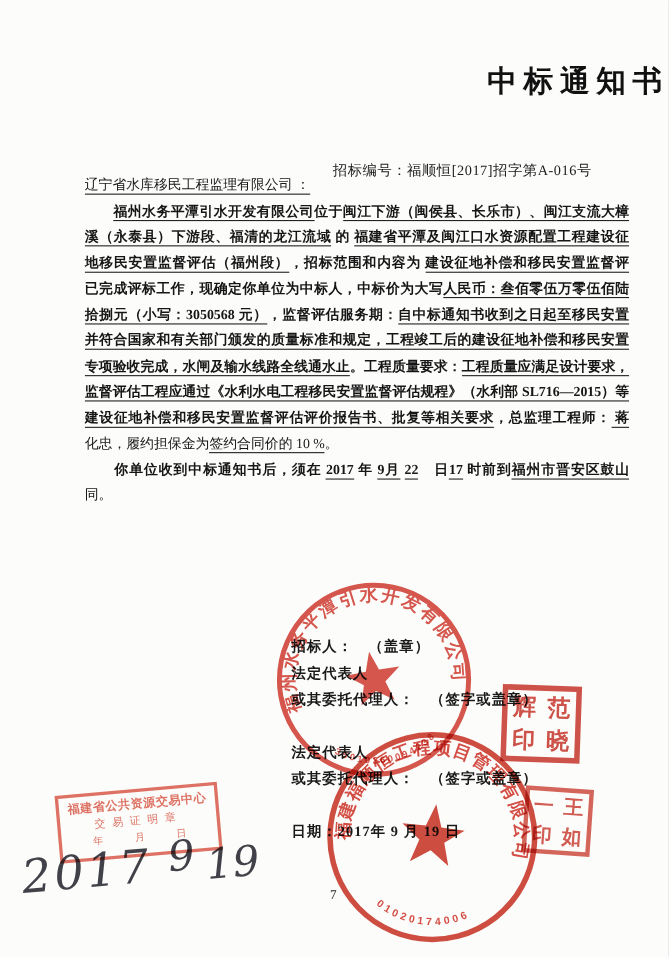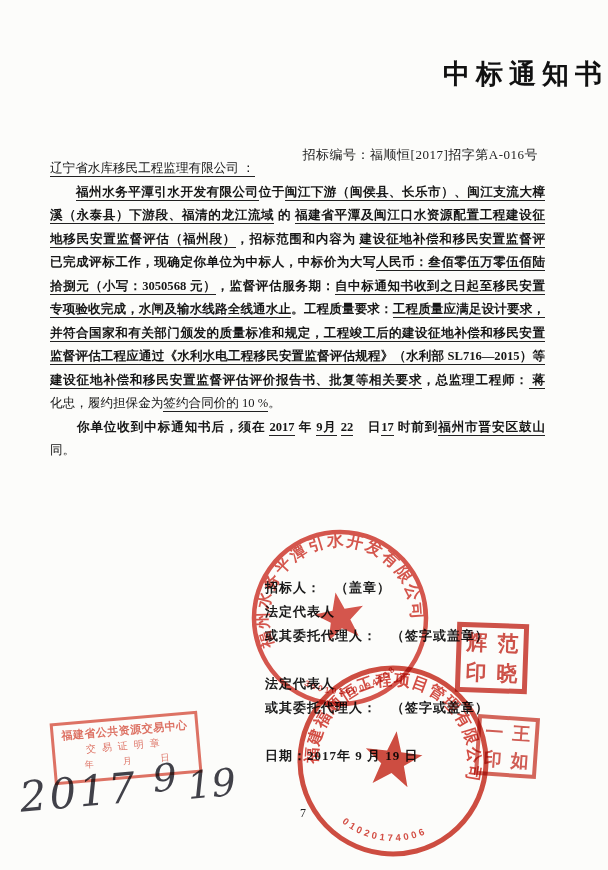--- a/index.html
+++ b/index.html
@@ -9,21 +9,21 @@
     overflow:hidden;margin:0 auto;box-shadow:0 0 4px rgba(0,0,0,.25);
   }
   .title{
     position:absolute;left:0;top:56px;width:100%;text-align:right;
     font-size:27px;font-weight:bold;letter-spacing:6px;color:#111;
   }
   .refno{
     position:absolute;top:110px;right:70px;font-size:13px;letter-spacing:.5px;color:#1a1a1a;margin-top:36px;
   }
   .body{
-    position:absolute;left:50px;top:157px;width:495px;
+    position:absolute;left:77px;top:157px;width:495px;
     font-size:12.6px;color:#161616;
   }
   .bline{height:23.5px;line-height:23.5px;overflow:hidden;text-align:left;}
   .bline.just{text-align:justify;text-align-last:justify;font-weight:bold;}
   .u{border-bottom:1.2px solid #222;padding-bottom:1px;}
   .sig{
     position:absolute;left:265px;top:576px;width:300px;font-size:13px;color:#1a1a1a;
   }
   .sline{height:24px;line-height:24px;letter-spacing:1px;font-weight:bold;}
   .pagenum{
@@ -63,22 +63,22 @@
 
   <div class="refno">招标编号：福顺恒[2017]招字第A-016号</div>
 
   <div class="body">
       <div class="bline"><span class="u">辽宁省水库移民工程监理有限公司 ：</span></div>
       <div class="bline just"><span>　　</span><span class="u">福州水务平潭引水开发有限公司</span><span>位于</span><span class="u">闽江下游（闽侯县、长乐市）、闽江支流大樟</span></div>
       <div class="bline just"><span class="u">溪（永泰县）下游段、福清的龙江流域</span><span> 的 </span><span class="u">福建省平潭及闽江口水资源配置工程建设征</span></div>
       <div class="bline just"><span class="u">地移民安置监督评估（福州段）</span><span>，招标范围和内容为 </span><span class="u">建设征地补偿和移民安置监督评</span></div>
       <div class="bline just"><span>已完成评标工作，现确定你单位为中标人，中标价为大写</span><span class="u">人民币：叁佰零伍万零伍佰陆</span></div>
       <div class="bline just"><span class="u">拾捌元（小写：3050568 元）</span><span>，监督评估服务期：</span><span class="u">自中标通知书收到之日起至移民安置</span></div>
+      <div class="bline just"><span class="u">并符合国家和有关部门颁发的质量标准和规定，工程竣工后的建设征地补偿和移民安置</span></div>
       <div class="bline just"><span class="u">专项验收完成，水闸及输水线路全线通水止</span><span>。工程质量要求：</span><span class="u">工程质量应满足设计要求，</span></div>
-      <div class="bline just"><span class="u">并符合国家和有关部门颁发的质量标准和规定，工程竣工后的建设征地补偿和移民安置</span></div>
       <div class="bline just"><span class="u">监督评估工程应通过《水利水电工程移民安置监督评估规程》（水利部 SL716—2015）等</span></div>
       <div class="bline just"><span class="u">建设征地补偿和移民安置监督评估评价报告书、批复等相关要求</span><span>，总监理工程师：</span><span class="u"> 蒋</span></div>
       <div class="bline"><span>化忠，履约担保金为</span><span class="u">签约合同价的 10 %</span><span>。</span></div>
       <div class="bline just"><span>　　你单位收到中标通知书后，须在 </span><span class="u">2017</span><span> 年 </span><span class="u">9月</span><span> </span><span class="u">22</span><span>　日</span><span class="u">17</span><span> 时前到</span><span class="u">福州市晋安区鼓山</span></div>
       <div class="bline"><span>同。</span></div>
     </div>
 
   <div class="sig">
       <div class="sline">招标人：　（盖章）</div>
       <div class="sline">法定代表人</div>

